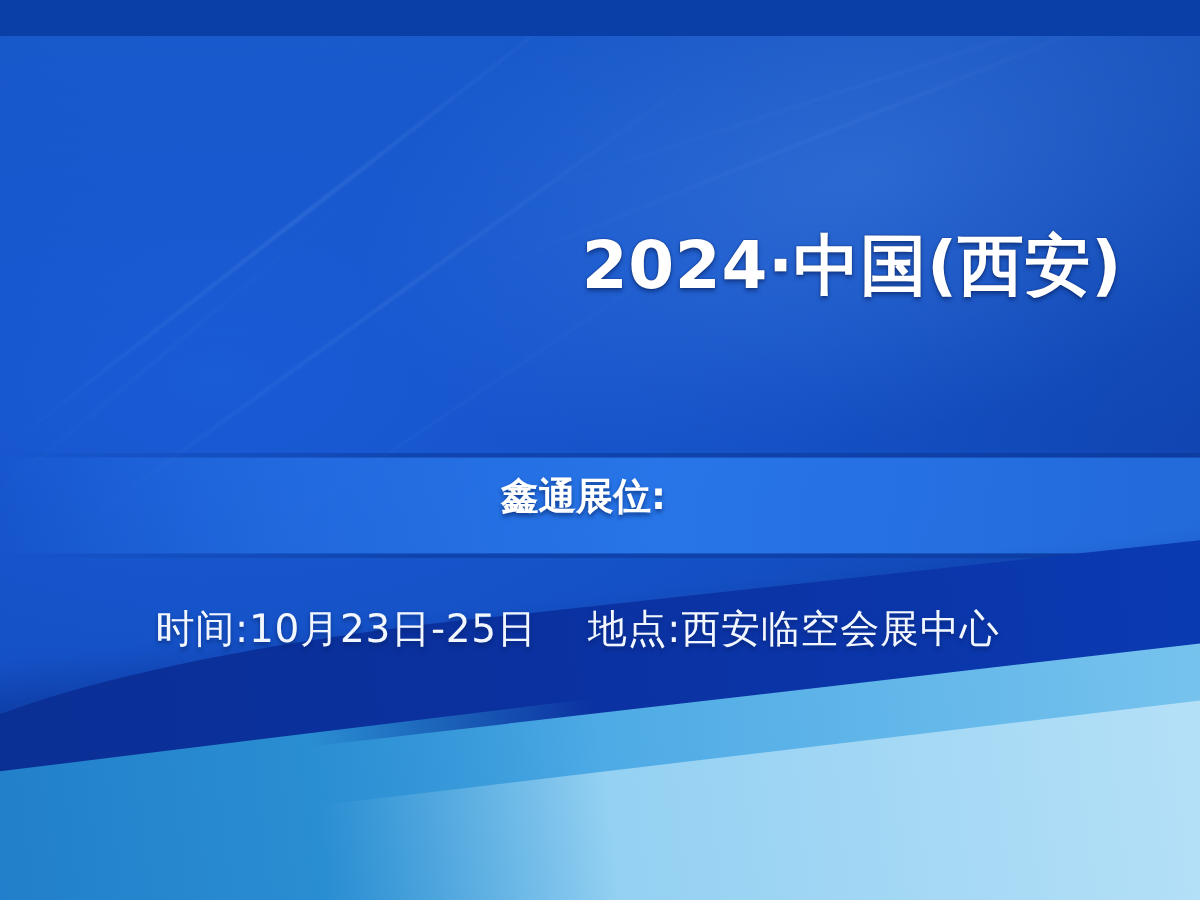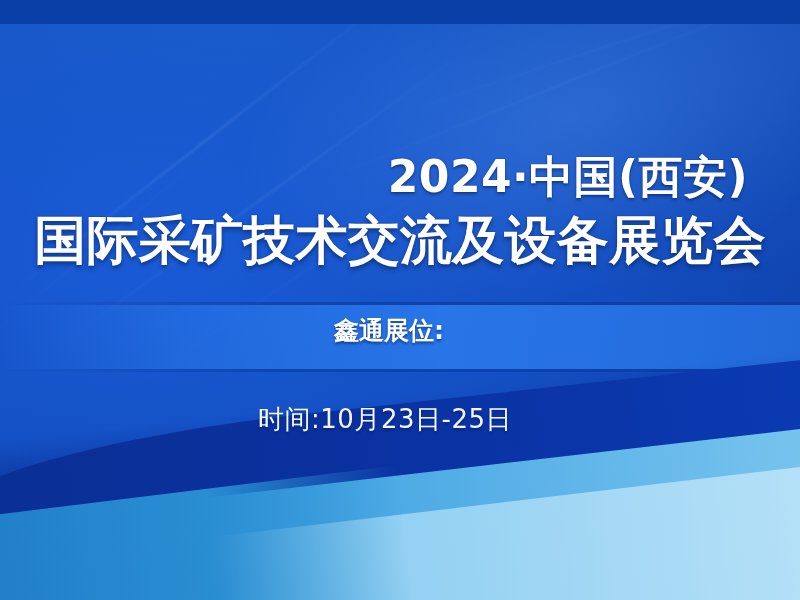--- a/index.html
+++ b/index.html
@@ -241,23 +241,23 @@
   <div class="booth-stripe-edge-bot"></div>
 
   <div class="wave wave-navy-soft"></div>
   <div class="wave wave-navy"></div>
   <div class="wave wave-mid"></div>
   <div class="wave wave-pale"></div>
   <div class="wave-left-blue"></div>
 
   <div class="txt" id="title-year">2024·中国(西安)</div>
 
-  <div class="txt" id="title-main">国际采矿技术交流及设备展览会</div>
 
   <div id="booth-row">
     <span id="booth-label">鑫通展位:</span>
   </div>
 
   <div id="info-row">
     <span class="info-item">时间:10月23日-25日</span>
+    <span class="info-item">地点:西安临空会展中心</span>
   </div>
 
 </div>
 
 </body></html>

